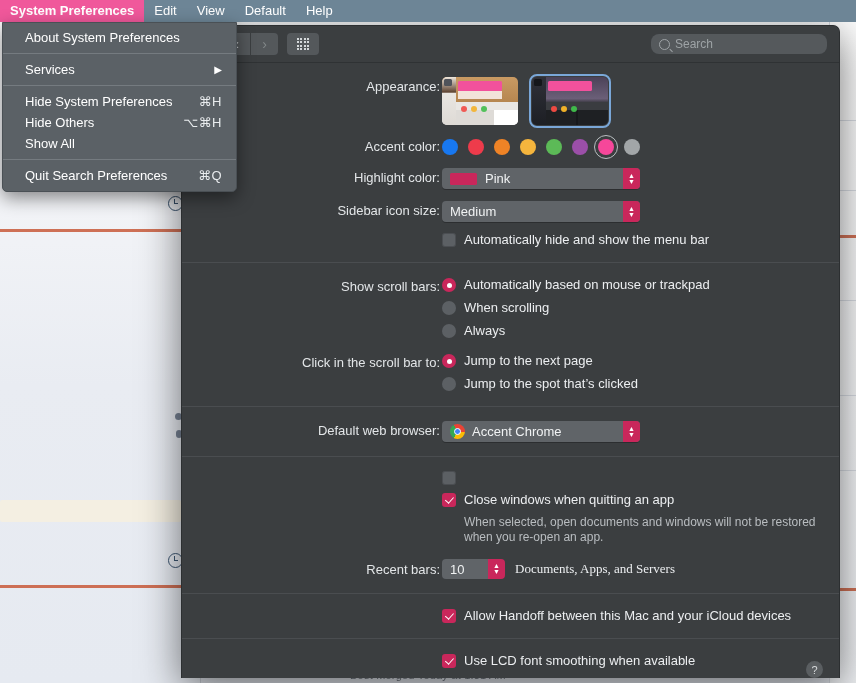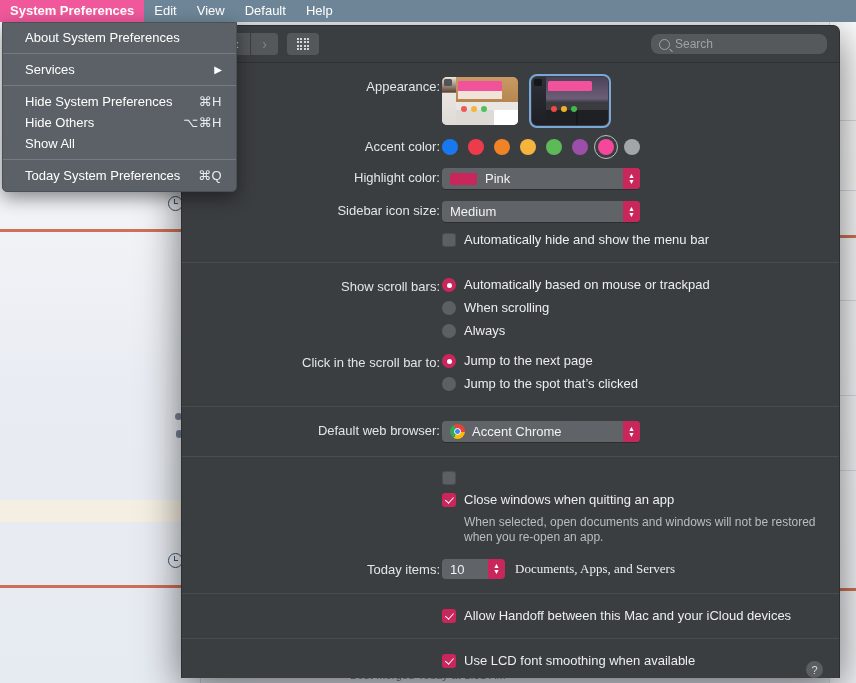--- a/index.html
+++ b/index.html
@@ -398,21 +398,21 @@
           </div>
           <div class="opt">
             <span class="cb on"></span>
             <span class="optlbl">Close windows when quitting an app</span>
           </div>
           <div class="hint">When selected, open documents and windows will not be restored when you re-open an app.</div>
         </div>
       </div>
 
       <div class="row" style="margin-top:14px;align-items:center;">
-        <div class="lab">Today items:</div>
+        <div class="lab">Recent bars:</div>
         <div class="ctl">
           <div class="numfield">
             <span class="numbox">10</span>
             <span class="numstep">
               <span>▲</span>
                 <span>▼</span>
             </span>
             <span class="numtail">Documents, Apps, and Servers</span>
           </div>
         </div>
@@ -471,16 +471,16 @@
   </div>
   <div class="mi">
     <span class="lbl">Hide Others</span>
     <span class="key">⌥⌘H</span>
   </div>
   <div class="mi">
     <span class="lbl">Show All</span>
   </div>
   <div class="msep"></div>
   <div class="mi">
-    <span class="lbl">Today System Preferences</span>
+    <span class="lbl">Quit Search Preferences</span>
     <span class="key">⌘Q</span>
   </div>
 </div>
 
 </body></html>

